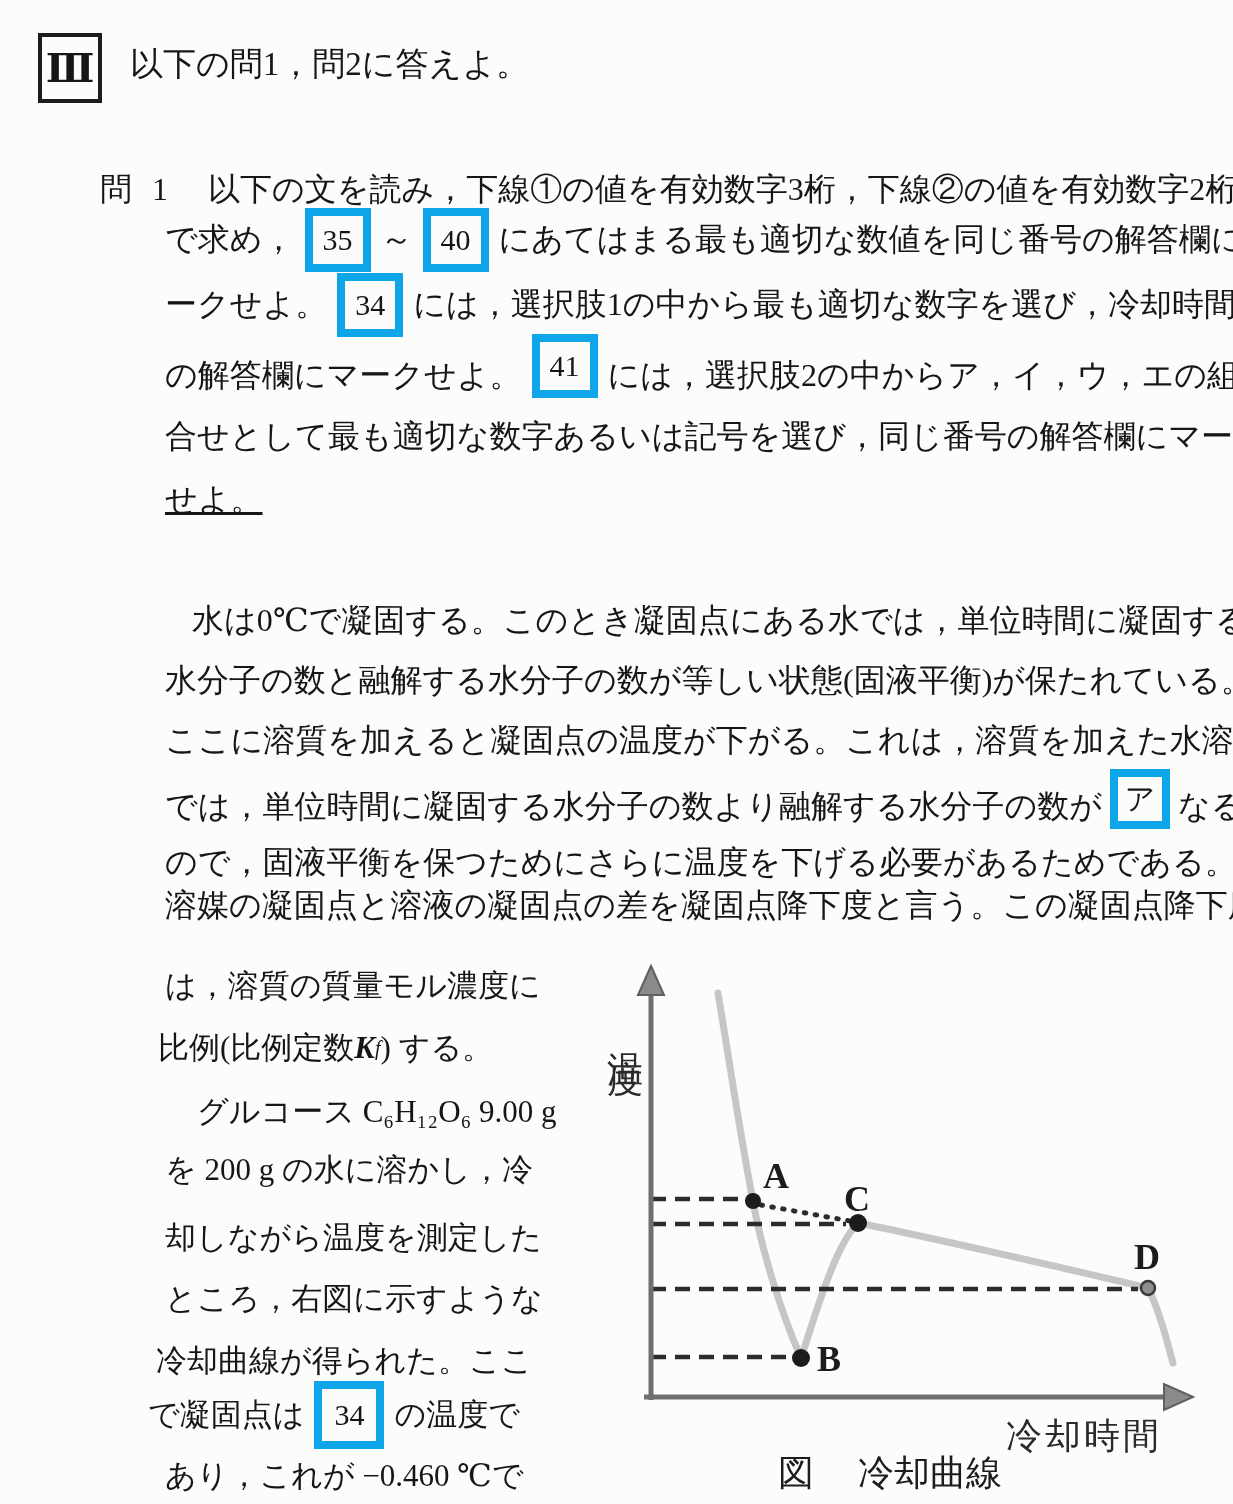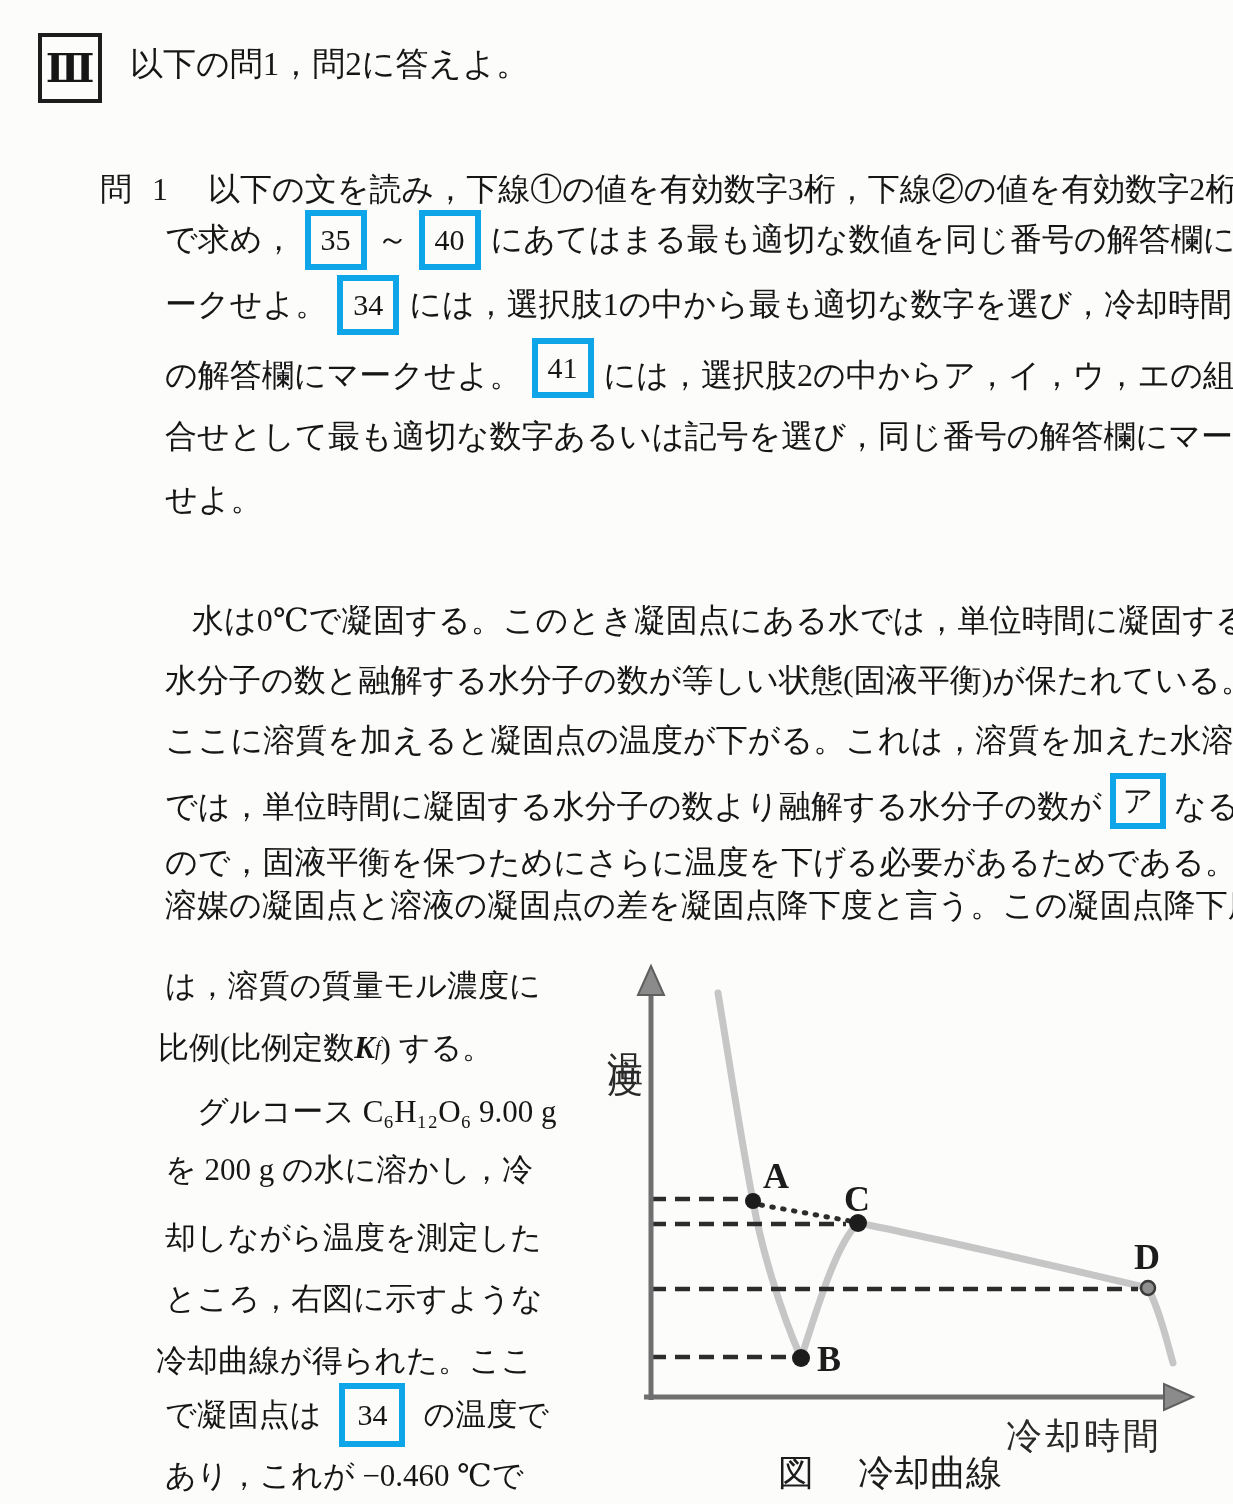--- a/index.html
+++ b/index.html
@@ -26,21 +26,21 @@
     position:absolute;left:38px;top:33px;width:56px;height:62px;
     border:4px solid #1d1d1d;
     display:flex;align-items:center;justify-content:center;
     font-size:40px;font-weight:bold;
   }
   .heading{position:absolute;left:130px;top:42px;font-size:33px;height:44px;display:flex;align-items:center;}
   .qlabel{margin-right:34px;letter-spacing:6px;}
   .nbox{
     display:inline-flex;align-items:center;justify-content:center;
     min-width:46px;height:48px;padding:0 2px;
-    border:6px solid #0ea5e9;
+    border:8px solid #0ea5e9;
     margin:0 10px;
     font-size:30px;
   }
   .abox{min-width:40px;height:44px;margin:0 8px;}
   .colbox{min-width:50px;height:52px;margin:0 10px;}
   sub.f{font-size:20px;font-style:italic;}
   .kit{font-style:italic;font-weight:bold;}
   .chart-svg{position:absolute;left:580px;top:955px;}
   .pt-label{
     position:absolute;font-size:36px;font-weight:bold;color:#1c1c1c;
@@ -86,21 +86,21 @@
     <span>ークせよ。</span>
     <span class="nbox">34</span>
     <span>には，選択肢1の中から最も適切な数字を選び，冷却時間</span>
   </div>
   <div class="line q1line" style="left:165px;top:342px;align-items:flex-end;">
     <span>の解答欄にマークせよ。</span>
     <span class="nbox">41</span>
     <span>には，選択肢2の中からア，イ，ウ，エの組</span>
   </div>
   <div class="line q1line" style="left:165px;top:409px;">合せとして最も適切な数字あるいは記号を選び，同じ番号の解答欄にマーク</div>
-  <div class="line q1line" style="left:165px;top:472px;">せよ。</div>
+  <div class="line q1line" style="left:165px;top:472px;text-decoration:underline;">せよ。</div>
 
   <div class="line" style="left:192px;top:593px;">水は0℃で凝固する。このとき凝固点にある水では，単位時間に凝固する</div>
   <div class="line" style="left:165px;top:653px;">水分子の数と融解する水分子の数が等しい状態(固液平衡)が保たれている。</div>
   <div class="line" style="left:165px;top:713px;">ここに溶質を加えると凝固点の温度が下がる。これは，溶質を加えた水溶液</div>
   <div class="line" style="left:165px;top:773px;align-items:flex-end;">
     <span>では，単位時間に凝固する水分子の数より融解する水分子の数が</span>
     <span class="nbox abox">ア</span>
     <span>なる</span>
   </div>
   <div class="line" style="left:165px;top:835px;">ので，固液平衡を保つためにさらに温度を下げる必要があるためである。純</div>
@@ -111,21 +111,21 @@
     <span>比例(比例定数 </span>
     <span class="kit">K</span>
       <sub class="f">f</sub>
     <span>) する。</span>
   </div>
   <div class="line colline" style="left:197px;top:1084px;">グルコース C₆H₁₂O₆ 9.00 g</div>
   <div class="line colline" style="left:165px;top:1142px;">を 200 g の水に溶かし，冷</div>
   <div class="line colline" style="left:165px;top:1210px;">却しながら温度を測定した</div>
   <div class="line colline" style="left:165px;top:1271px;">ところ，右図に示すような</div>
   <div class="line colline" style="left:156px;top:1333px;">冷却曲線が得られた。ここ</div>
-  <div class="line colline" style="left:165px;top:1387px;gap:8px;">
+  <div class="line colline" style="left:148px;top:1387px;">
     <span>で凝固点は</span>
     <span class="nbox colbox">34</span>
     <span>の温度で</span>
   </div>
   <div class="line colline" style="left:165px;top:1448px;text-align:right;">あり，これが −0.460 ℃で</div>
 
   <svg class="chart-svg" width="653" height="549" viewBox="0 0 653 549">
 
     <path d="M 138 38
              C 150 110, 161 185, 173 246

